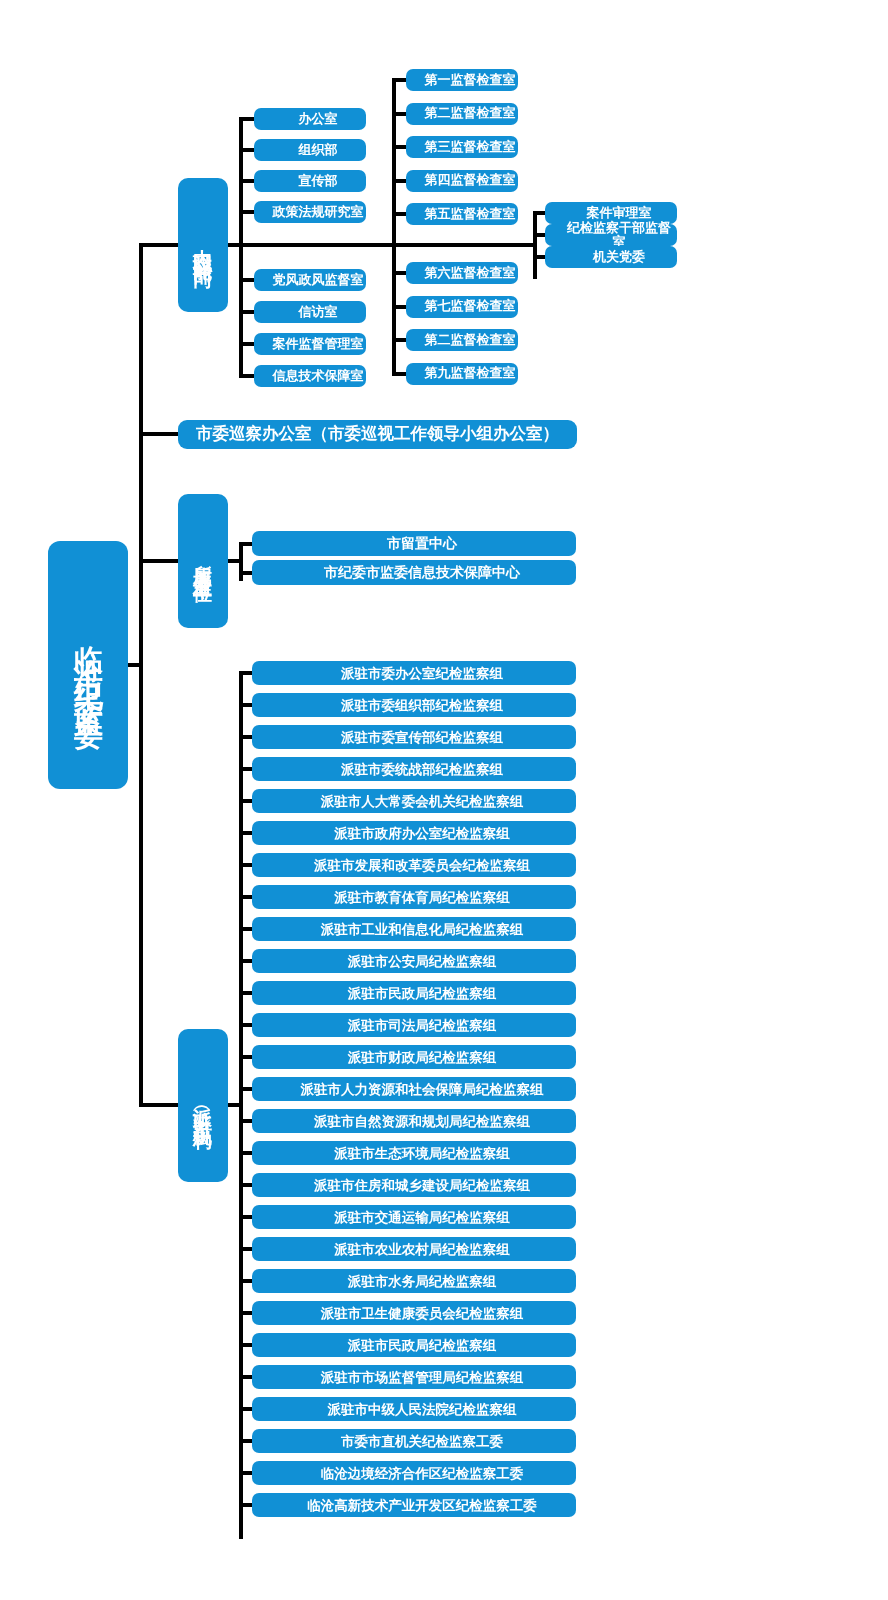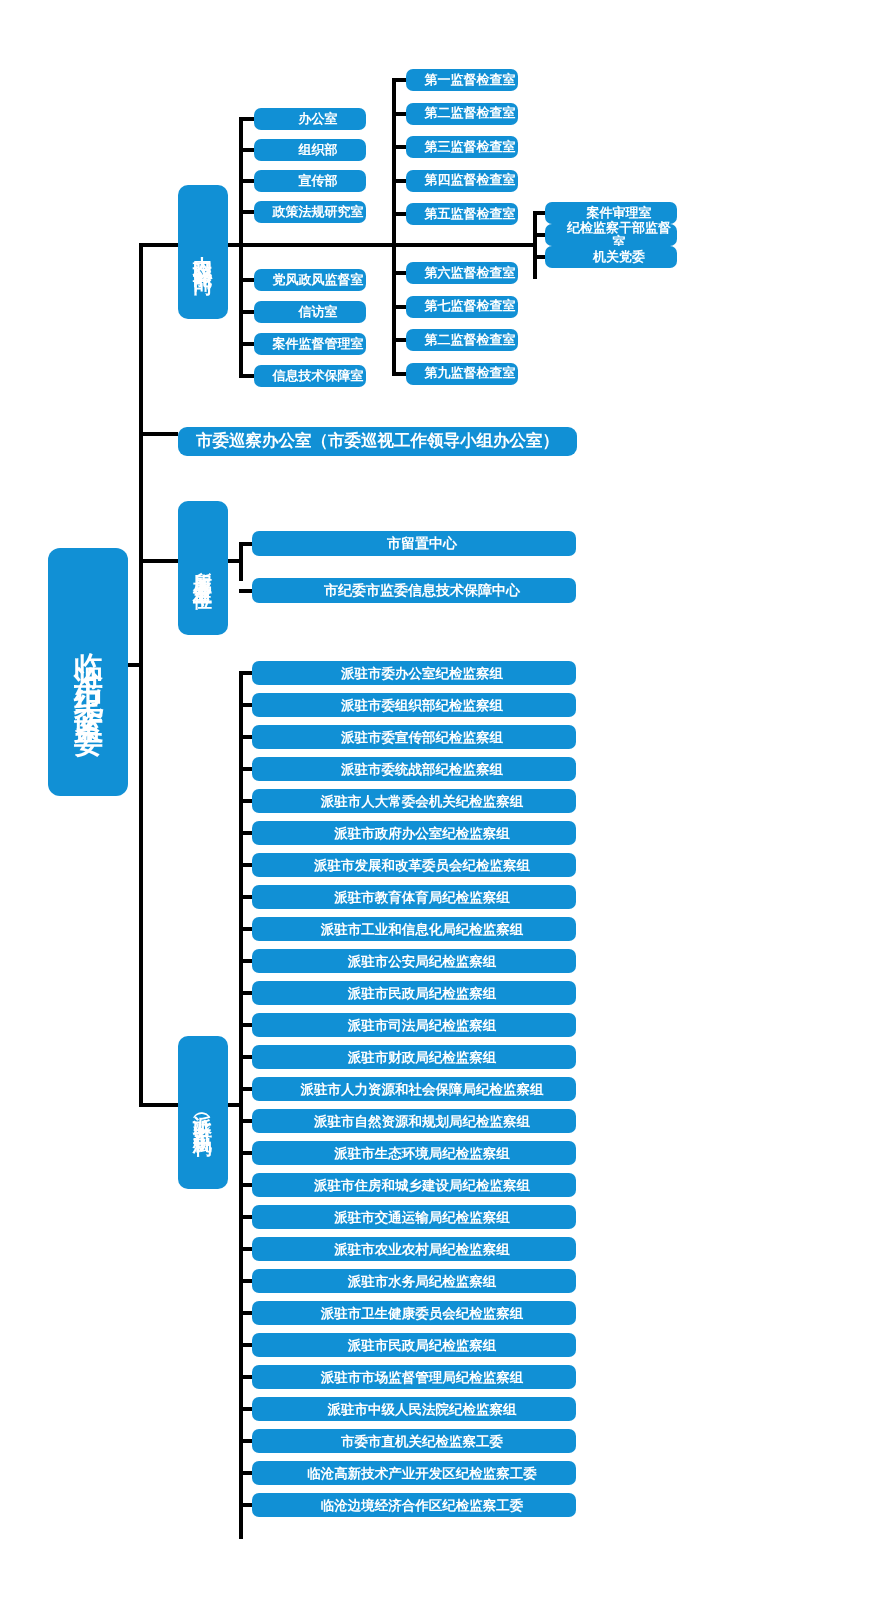--- a/index.html
+++ b/index.html
@@ -16,21 +16,21 @@
   .node{
     background:var(--node-fill,#1190d5);
     color:var(--node-text,#ffffff);
     font-weight:bold;
     display:flex;align-items:center;justify-content:center;
     border-radius:8px;
     text-align:center;
     line-height:1.1;
     box-sizing:border-box;
   }
-  .abs{position:absolute;margin-top:7px;}
+  .abs{position:absolute;}
   
   .v{
     writing-mode:vertical-rl;
     text-orientation:mixed;
     border-radius:10px;
   }
   .root{
     font-size:29px;
     letter-spacing:12px;
     border-radius:12px;
@@ -188,21 +188,21 @@
         <div class="tick"></div>
         <div class="node">纪检监察干部监督室</div>
       </div>
 
       <div class="row">
         <div class="tick"></div>
         <div class="node">机关党委</div>
       </div>
     </div>
 
-  <div class="list" style="left:239px;top:531px;gap:22px;--tick:13px;--bw:324px;--bh:25px;--fs:14px">
+  <div class="list" style="left:239px;top:531px;gap:4px;--tick:13px;--bw:324px;--bh:25px;--fs:14px">
 
       <div class="row">
         <div class="tick"></div>
         <div class="node">市留置中心</div>
       </div>
 
       <div class="row">
         <div class="tick"></div>
         <div class="node">市纪委市监委信息技术保障中心</div>
       </div>
@@ -331,22 +331,22 @@
       </div>
 
 
       <div class="row">
         <div class="tick"></div>
         <div class="node">市委市直机关纪检监察工委</div>
       </div>
 
       <div class="row">
         <div class="tick"></div>
+        <div class="node">临沧边境经济合作区纪检监察工委</div>
+      </div>
+
+      <div class="row">
+        <div class="tick"></div>
         <div class="node">临沧高新技术产业开发区纪检监察工委</div>
       </div>
-
-      <div class="row">
-        <div class="tick"></div>
-        <div class="node">临沧边境经济合作区纪检监察工委</div>
-      </div>
     </div>
 
 </div>
 
 </body></html>

